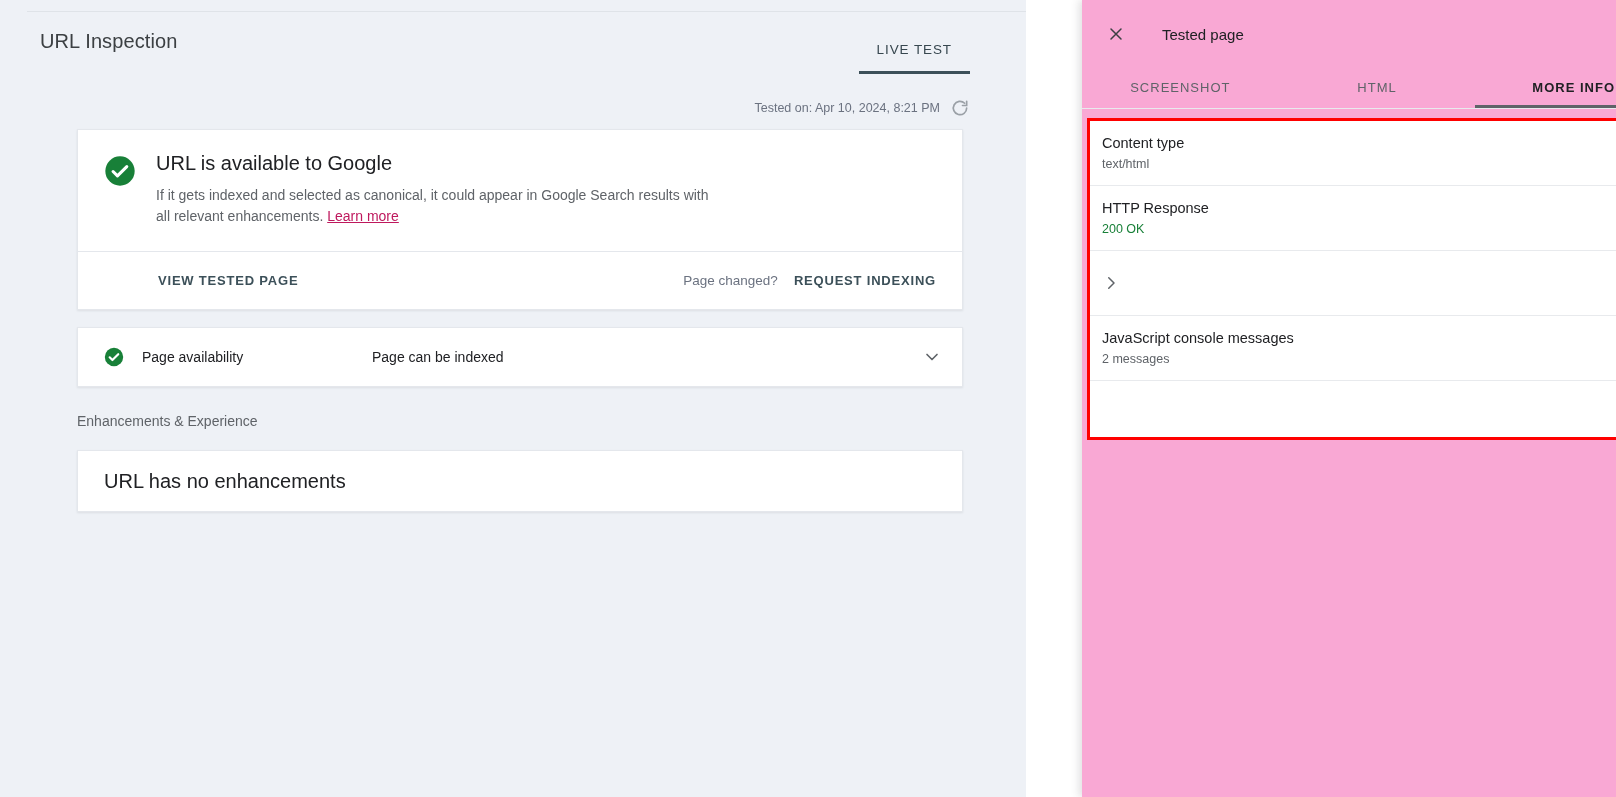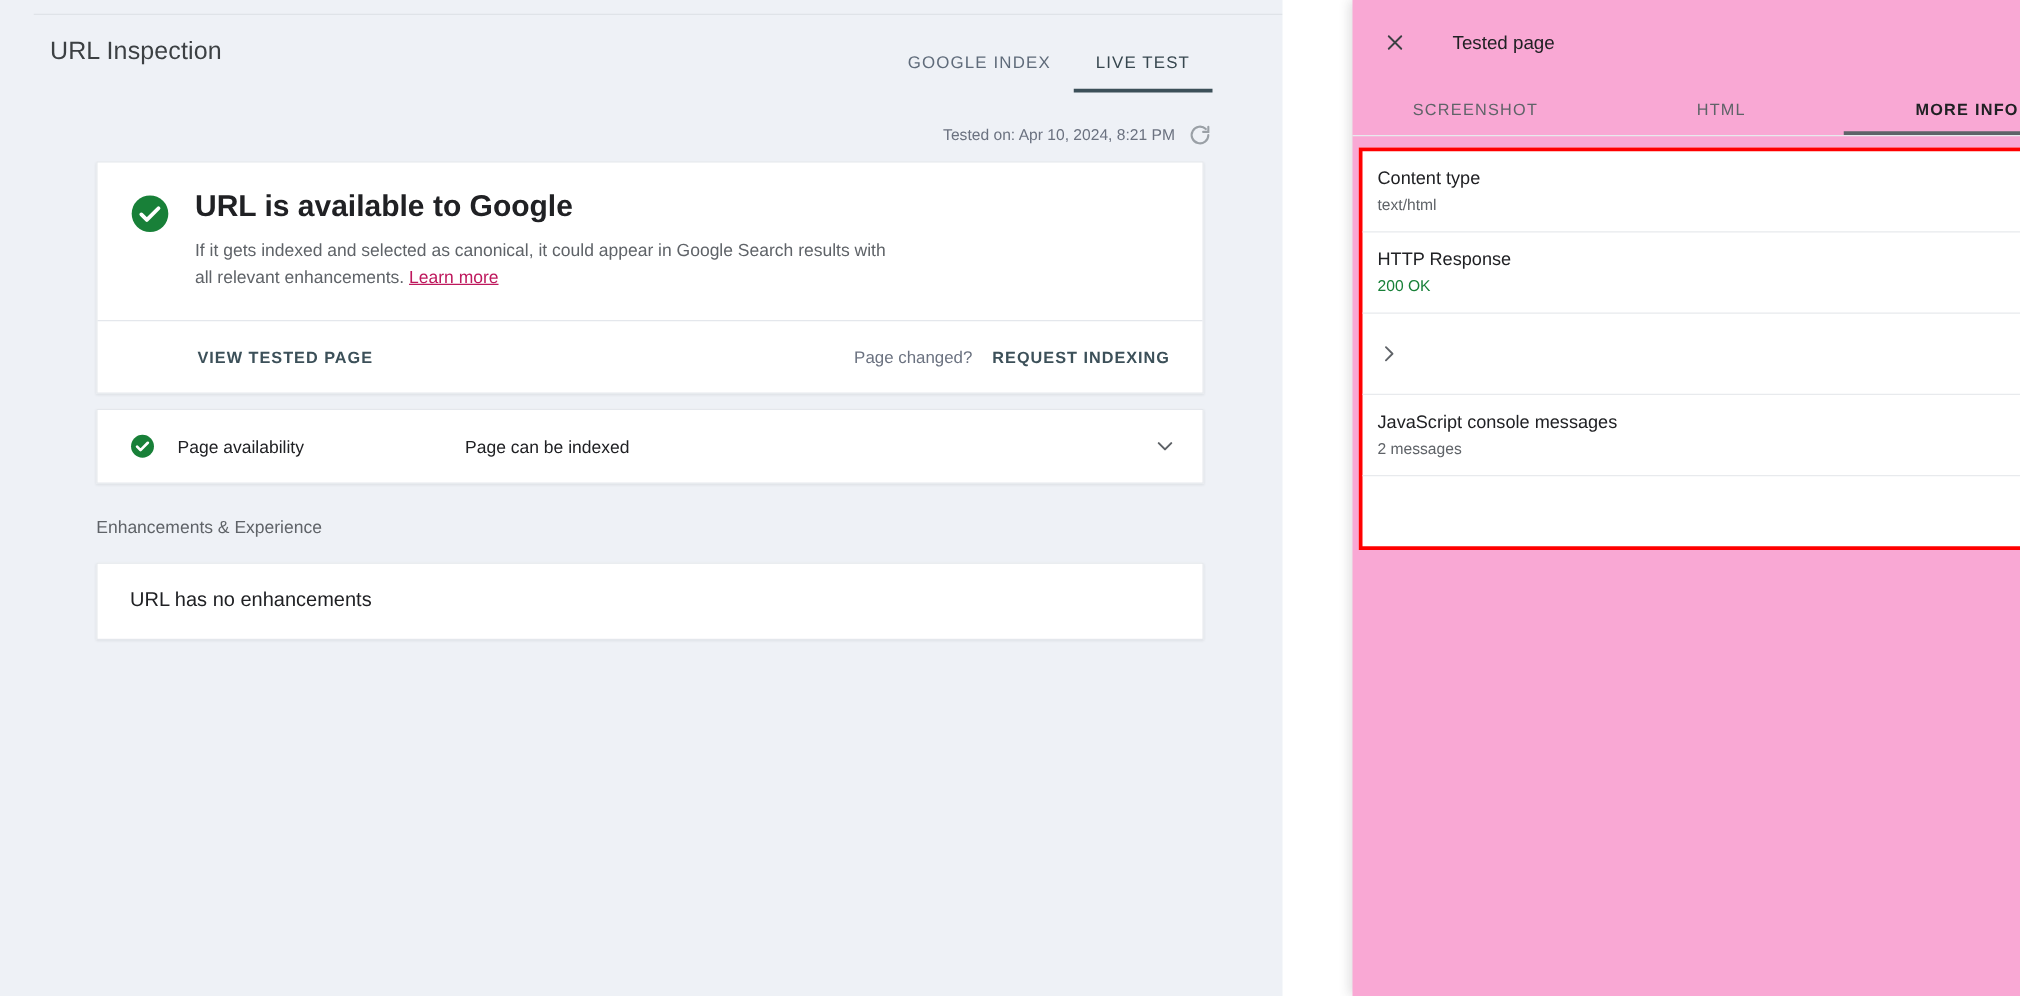--- a/index.html
+++ b/index.html
@@ -102,22 +102,22 @@
     gap: 20px;
     align-items: flex-start;
   }
   .check-big {
     flex: 0 0 auto;
     width: 32px; height: 32px;
     margin-top: 3px;
   }
   .result-texts { flex: 1 1 auto; }
   .result-title {
-    font-size: 24px;
-    font-weight: bold;
+    font-size: 20px;
+    font-weight: normal;
     color: #202124;
     margin: 0 0 10px 0;
     letter-spacing: 0;
   }
   .result-desc {
     font-size: 14px;
     color: #5f6368;
     line-height: 21px;
     max-width: 560px;
   }
@@ -166,21 +166,21 @@
   .section-label {
     position: absolute;
     left: 77px; top: 413px;
     font-size: 14px;
     color: #5f6368;
   }
   #card-enhancements {
     left: 77px; top: 450px; width: 886px; height: 62px;
     display: flex; align-items: center;
   }
-  .enh-text { font-size: 16px; color: #202124; padding-left: 26px; }
+  .enh-text { font-size: 20px; color: #202124; padding-left: 26px; }
 
   
   .side-panel {
     position: absolute;
     left: 1082px; top: 0;
     width: 590px; height: 797px;
     background: #f9a8d4;
     box-shadow: -3px 0 8px rgba(60,64,67,.16);
   }
   .side-header {
@@ -269,21 +269,20 @@
 <div id="app">
 
   <div class="main-area">
 
     <div class="top-rule"></div>
 
     <div class="main-header">
       <div class="page-title">URL Inspection</div>
 
       <div class="tabs">
-        <div class="tab">GOOGLE INDEX</div>
         <div class="tab active">LIVE TEST</div>
       </div>
     </div>
 
     <div class="tested-row">
       <span>Tested on: Apr 10, 2024, 8:21 PM</span>
       <span class="refresh-icon">
         <svg viewBox="0 0 24 24" width="20" height="20" fill="none" stroke="currentColor" stroke-width="2" stroke-linecap="round">
           <path d="M20 12a8 8 0 1 1-2.4-5.7"></path>
           <path d="M20 4v5h-5"></path>

